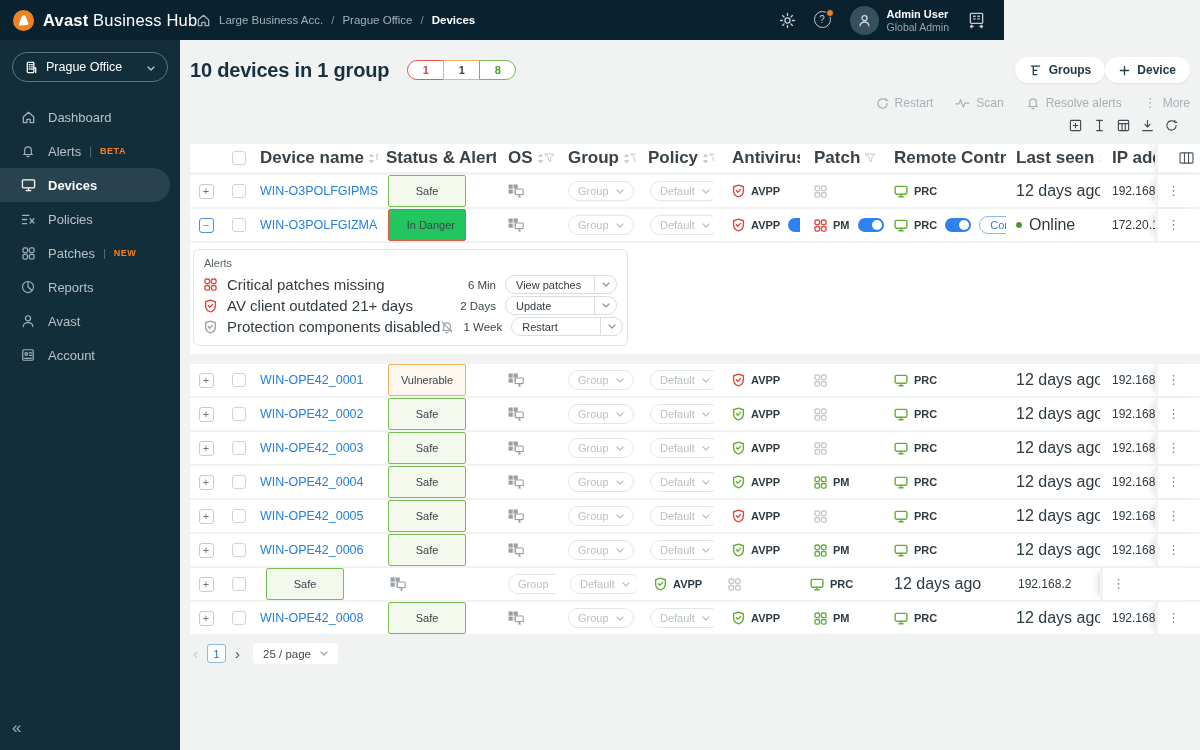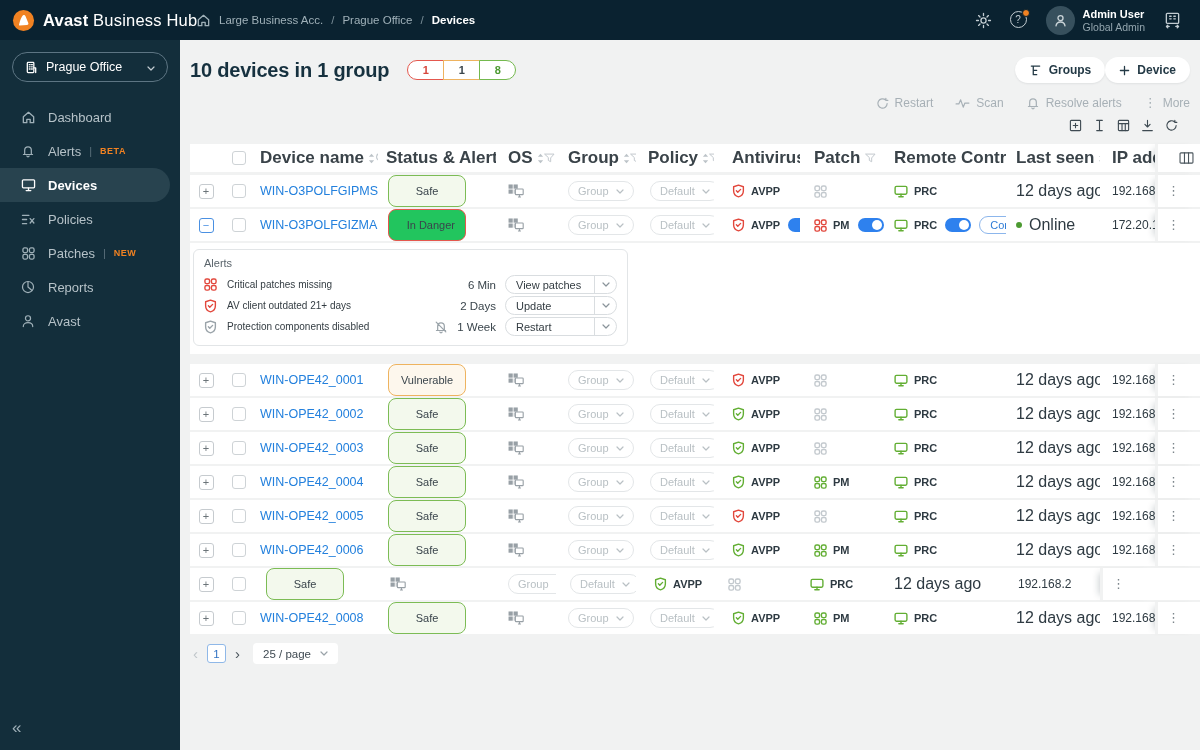--- a/index.html
+++ b/index.html
@@ -1,20 +1,20 @@
 <!DOCTYPE html>
 <html><head>
 <meta charset="utf-8">
 <style>
   * { margin:0; padding:0; box-sizing:border-box; }
   html,body { width:1200px; height:750px; overflow:hidden; background:#f1f2f2;
     font-family:"Liberation Sans","DejaVu Sans",sans-serif; }
 
   
-  .topbar { position:absolute; left:0; top:0; width:1200px; height:40px; background:#0a2230;
+  .topbar { position:absolute; left:0; top:0; width:1004px; height:40px; background:#0a2230;
     display:flex; align-items:center; z-index:30; }
   .brand { display:flex; align-items:center; gap:8px; padding-left:12px; width:180px; }
   .brand-text { color:#fff; font-size:16.5px; letter-spacing:.2px; white-space:nowrap; }
   .brand-text b { font-weight:700; }
   .crumbs { display:flex; align-items:center; gap:8px; color:#9fb0b8; font-size:11.5px; margin-left:16px; }
   .crumb { color:#9fb0b8; }
   .crumb.last { color:#fff; font-weight:700; }
   .crumb-sep { color:#7c909a; }
   .top-right { margin-left:auto; display:flex; align-items:center; gap:18px; padding-right:18px; color:#c2ccd1; }
   .help-wrap { position:relative; width:18px; height:18px; }
@@ -83,21 +83,21 @@
   .sticky-cell { background:#fff; height:100%; box-shadow:-6px 0 7px -5px rgba(20,40,50,.22);
     border-left:3px solid #f1f2f2; display:flex; align-items:center; }
   .kebab { color:#7d868c; font-size:13px; letter-spacing:0; padding-left:9px; cursor:pointer; line-height:10px; }
   .cols-icon { margin-left:auto; padding-right:6px; color:#4a555c; display:flex; cursor:pointer; }
 
   .expand-btn { width:15px; height:15px; border:1px solid #c6cbcf; border-radius:3px; background:#fff;
     color:#6b7479; font-size:11px; line-height:12px; display:flex; align-items:center; justify-content:center; cursor:pointer; }
   .expand-btn.open { border-color:#4a90e2; color:#4a90e2; }
   .cbx { width:14px; height:14px; border:1px solid #ced3d6; border-radius:3px; background:#fff; cursor:pointer; }
   .dev-link { font-size:12.5px; color:#2380dd; cursor:pointer; white-space:nowrap; }
-  .status-pill { min-width:78px; padding:9px 10px; border-radius:8px; font-size:11px; color:#3a454c;
+  .status-pill { min-width:78px; padding:9px 10px; border-radius:2px; font-size:11px; color:#3a454c;
     text-align:center; border:1px solid; white-space:nowrap; }
   .st-safe { border-color:#7cbc55; background:#f3f9ed; }
   .st-danger { border-color:#e4584e; background:#22c55e;text-align:right; }
   .st-vulnerable { border-color:#eeb35f; background:#fdf7ed; }
   .select-pill { border:1px solid #e3e6e8; border-radius:12px; background:#fff; color:#b9c0c4;
     font-size:11px; display:flex; align-items:center; gap:7px; padding:3px 9px; cursor:default; white-space:nowrap; }
   .icn { display:flex; align-items:center; }
   .c-red { color:#e2473c; } .c-green { color:#62ae33; } .c-gray { color:#c3c9ce; } .c-dim { color:#9aa3a9; }
   .feat-label { font-size:11px; font-weight:700; color:#2e3a42; margin-left:6px; white-space:nowrap; }
   .toggle { width:26px; height:14px; border-radius:7px; background:#2e81ee; position:relative;
@@ -109,21 +109,21 @@
   .seen-text { font-size:16px; color:#2e3a42; white-space:nowrap; }
   .online-dot { width:6px; height:6px; border-radius:50%; background:#4c9a31; margin-right:7px; flex:none; }
   .ip-text { font-size:12px; color:#2e3a42; white-space:nowrap; }
 
   
   .alerts-band { width:1010px; background:#fff; margin-bottom:10px; padding:6px 0 8px 3px; }
   .alerts-panel { width:435px; border:1px solid #e2e5e7; border-radius:6px; background:#fff; padding:7px 10px 8px 10px; }
   .alerts-title { font-size:11px; color:#5a646b; margin-bottom:5px; }
   .alert-row { display:flex; align-items:center; height:21px; }
   .alert-ic { width:15px; display:flex; flex:none; }
-  .alert-label { font-size:10px; color:#333c42; margin-left:8px; white-space:nowrap; }
+  .alert-label { font-size:15px; color:#333c42; margin-left:8px; white-space:nowrap; }
   .alert-right { margin-left:auto; display:flex; align-items:center; gap:9px; }
   .alert-mute { color:#9aa3a9; display:flex; }
   .alert-time { font-size:11.5px; color:#3a454c; white-space:nowrap; }
   .split-btn { width:112px; height:19px; border:1px solid #d9dde0; border-radius:10px; background:#fff;
     display:flex; align-items:center; cursor:pointer; }
   .split-label { flex:1; font-size:11px; color:#333c42; padding-left:10px; white-space:nowrap; overflow:hidden; }
   .split-chev { width:22px; height:100%; border-left:1px solid #d9dde0; display:flex; align-items:center;
     justify-content:center; color:#8a949a; }
 
   
@@ -271,20 +271,31 @@
 
   </div>
       <div class="side-item">
     <span class="ic">
           <svg viewBox="0 0 16 16" width="14" height="14" fill="none" stroke="currentColor" stroke-width="1.4" stroke-linecap="round" stroke-linejoin="round">
             <circle cx="8" cy="4.9" r="2.9"></circle>
             <path d="M2.6 14.4 c0-3 2.4-4.5 5.4-4.5 s5.4 1.5 5.4 4.5"></path>
           </svg>
         </span>
     <span>Avast</span>
+
+  </div>
+      <div class="side-item">
+    <span class="ic">
+          <svg viewBox="0 0 16 16" width="14" height="14" fill="none" stroke="currentColor" stroke-width="1.4" stroke-linecap="round" stroke-linejoin="round">
+            <rect x="2" y="2" width="12" height="12" rx="1.5"></rect>
+            <circle cx="6" cy="6.8" r="1.5"></circle>
+            <path d="M9.6 5.6 h2.8 M9.6 8.4 h2.8 M4.2 11.8 h7.6"></path>
+          </svg>
+        </span>
+    <span>Account</span>
 
   </div>
     </div>
   <div class="collapse">«</div>
 </div>
 
 <div class="main">
 
   <div class="page-head">
     <span class="page-title">10 devices in 1 group</span>

